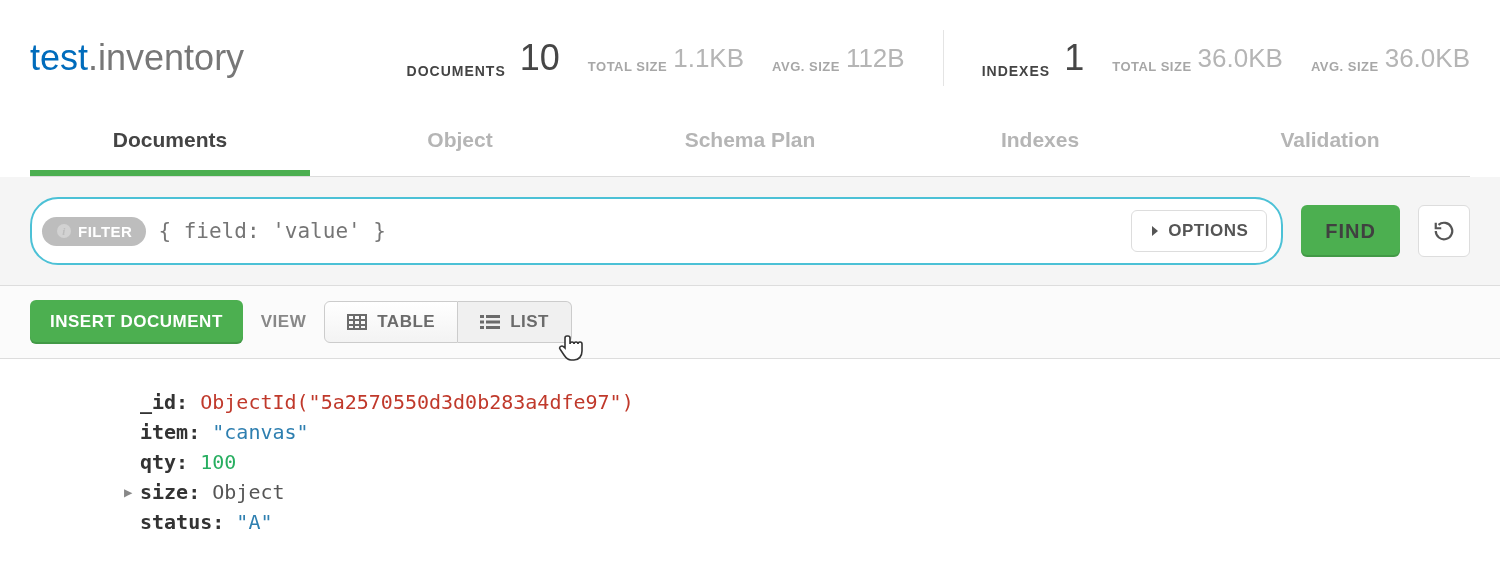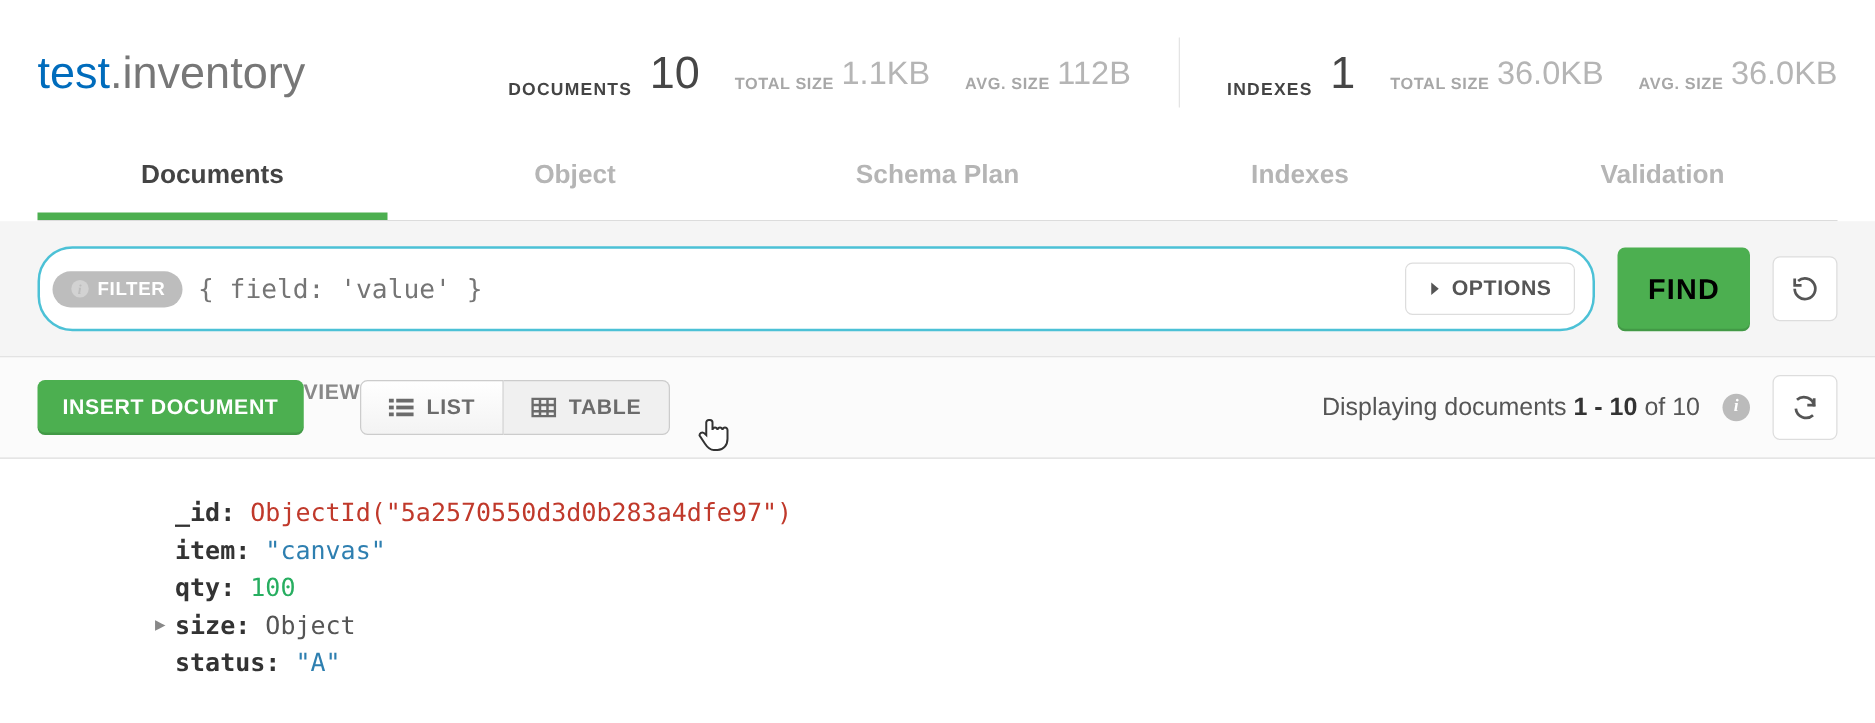--- a/index.html
+++ b/index.html
@@ -28,25 +28,25 @@
   .tabs { display:flex; gap:10px; margin-top:28px; border-bottom:1px solid #dcdcdc; }
   .tab { flex:1; text-align:center; font-size:21px; color:#b5b5b5; font-weight:600; padding:14px 0 18px; cursor:pointer; border-bottom:6px solid transparent; }
   .tab.active { color:#444; border-bottom-color:#4caf50; }
 
   .query-bar { background:#f5f5f5; padding:20px 30px; display:flex; align-items:center; gap:18px; border-bottom:1px solid #ddd;}
   .filter-wrap { flex:1; display:flex; align-items:center; background:#fff; border:2px solid #4cc1d6; border-radius:28px; height:68px; padding:0 10px 0 10px; }
   .filter-chip { display:flex; align-items:center; gap:6px; background:#bdbdbd; color:#fff; border-radius:18px; padding:6px 14px; font-size:15px; font-weight:700; letter-spacing:.5px; }
   .filter-chip svg { opacity:.9; }
   .filter-input { flex:1; border:none; outline:none; font-family: "Menlo","Consolas",monospace; font-size:21px; color:#b5b5b5; padding:0 12px; background:transparent;}
   .options-btn { display:flex; align-items:center; gap:8px; font-size:17px; font-weight:700; color:#555; letter-spacing:.5px; padding:10px 18px; border:1px solid #ddd; border-radius:6px; background:#fff; margin-right:4px; cursor:pointer;}
-  .find-btn { background:#4caf50; color:#000000; font-size:23px; font-weight:700; letter-spacing:1px; border:none; border-radius:6px; height:67px; padding:0 24px; cursor:pointer; box-shadow:inset 0 -2px 0 rgba(0,0,0,.12);}
+  .find-btn { background:#4caf50; color:#404040; font-size:20px; font-weight:700; letter-spacing:1px; border:none; border-radius:6px; height:52px; padding:0 24px; cursor:pointer; box-shadow:inset 0 -2px 0 rgba(0,0,0,.12);}
   .reset-btn, .refresh-btn { width:52px;height:52px; background:#fff; border:1px solid #ddd; border-radius:6px; display:flex;align-items:center;justify-content:center; color:#666; cursor:pointer;}
 
   .toolbar { display:flex; align-items:center; justify-content:space-between; padding:14px 30px; border-bottom:1px solid #ddd; background:#fbfbfb;}
-  .toolbar-left { display:flex; }
+  .toolbar-left { display:flex; align-items:center; gap:18px;}
   .insert-btn { background:#4caf50; color:#fff; font-size:17px; font-weight:800; letter-spacing:.5px; border:none; border-radius:6px; padding:12px 20px; cursor:pointer; box-shadow:inset 0 -2px 0 rgba(0,0,0,.12);}
   .view-label { font-size:17px; color:#888; font-weight:600; letter-spacing:.5px;}
   .seg { display:flex; }
   .seg button { display:flex; align-items:center; gap:10px; font-size:17px; font-weight:700; letter-spacing:.5px; color:#6b6b6b; background:linear-gradient(#fff,#f3f3f3); border:1px solid #ccc; padding:10px 22px; cursor:pointer;}
   .seg button:first-child { border-radius:6px 0 0 6px; }
   .seg button:last-child { border-radius:0 6px 6px 0; border-left:none; background:#f0f0f0;}
   .toolbar-right { display:flex; align-items:center; gap:18px; font-size:20px; color:#555;}
   .toolbar-right b { font-weight:700; color:#333;}
   .cursor-hand { position:absolute; left:558px; top:333px; pointer-events:none;}
 
@@ -132,54 +132,41 @@
       </svg>
   </button>
 </div>
 
 <div class="toolbar">
   <div class="toolbar-left">
     <button class="insert-btn">INSERT DOCUMENT</button>
     <span class="view-label">VIEW</span>
     <div class="seg">
       <button>
+        <svg width="20" height="16" viewBox="0 0 20 16" fill="none" stroke="#6b6b6b" stroke-width="2">
+            <rect x="1" y="1" width="18" height="14"></rect>
+            <line x1="1" y1="6" x2="19" y2="6"></line>
+            <line x1="1" y1="11" x2="19" y2="11"></line>
+            <line x1="7" y1="1" x2="7" y2="15"></line>
+            <line x1="13" y1="1" x2="13" y2="15"></line>
+          </svg>
+        <span>TABLE</span>
+      </button>
+      <button>
         <svg width="20" height="16" viewBox="0 0 20 16" fill="#6b6b6b">
             <rect x="0" y="1" width="4" height="3"></rect>
             <rect x="6" y="1" width="14" height="3"></rect>
             <rect x="0" y="6.5" width="4" height="3"></rect>
             <rect x="6" y="6.5" width="14" height="3"></rect>
             <rect x="0" y="12" width="4" height="3"></rect>
             <rect x="6" y="12" width="14" height="3"></rect>
           </svg>
         <span>LIST</span>
       </button>
-      <button>
-        <svg width="20" height="16" viewBox="0 0 20 16" fill="none" stroke="#6b6b6b" stroke-width="2">
-            <rect x="1" y="1" width="18" height="14"></rect>
-            <line x1="1" y1="6" x2="19" y2="6"></line>
-            <line x1="1" y1="11" x2="19" y2="11"></line>
-            <line x1="7" y1="1" x2="7" y2="15"></line>
-            <line x1="13" y1="1" x2="13" y2="15"></line>
-          </svg>
-        <span>TABLE</span>
-      </button>
     </div>
-  </div>
-  <div class="toolbar-right">
-    <span>
-      <span>Displaying documents </span><b>1 - 10</b><span> of 10 </span>
-    </span>
-    <span class="info-icon">i</span>
-    <button class="refresh-btn">
-      <svg width="22" height="22" viewBox="0 0 24 24" fill="none" stroke="#555" stroke-width="2.4">
-          <path d="M20 4v6h-6"></path>
-          <path d="M4 13a9 9 0 0 0 15 5.7"></path>
-          <path d="M20 11a9 9 0 0 0-15-5.7"></path>
-        </svg>
-    </button>
   </div>
 </div>
 
 <svg class="cursor-hand" width="28" height="30" viewBox="0 0 28 30">
     <path d="M10 3c1 0 2 .8 2 2v6c0-1 1-2 2-2s2 1 2 2c0-1 1-2 2-2s2 1 2 2c0-1 1-2 2-2s2 1 2 2v7c0 5-3 9-8 9h-3c-3 0-5-2-7-5l-4-6c-1-1 0-3 2-3 1 0 2 1 3 2V5c0-1 1-2 2-2z" fill="#fff" stroke="#333" stroke-width="1.6"></path>
   </svg>
 
 <div class="doc-area">
   <div class="row"><span class="key">_id:</span> <span class="objid">ObjectId("5a2570550d3d0b283a4dfe97")</span></div>
   <div class="row"><span class="key">item:</span> <span class="str">"canvas"</span></div>

